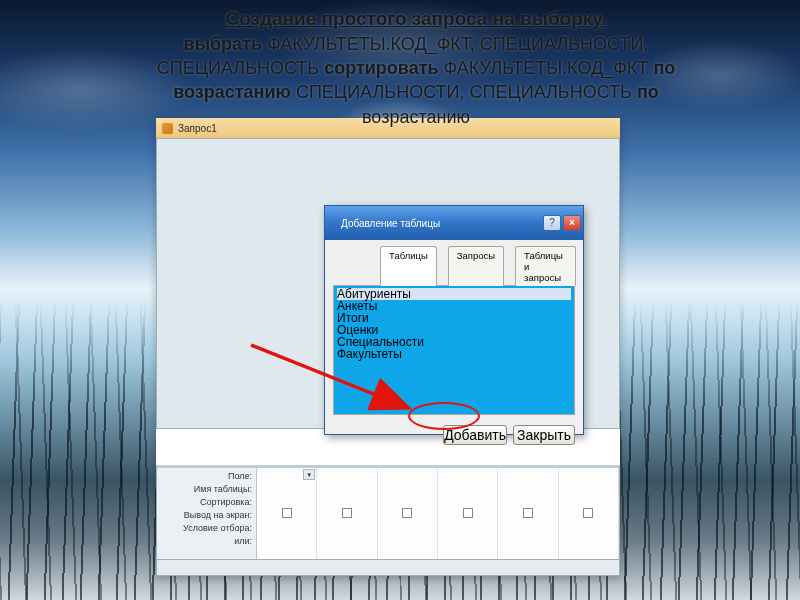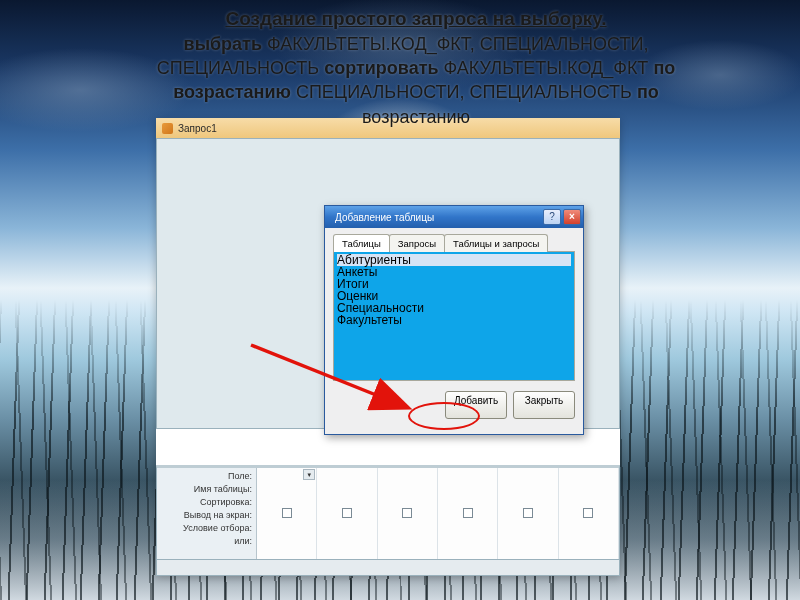--- a/index.html
+++ b/index.html
@@ -78,47 +78,47 @@
   }
   .grid-scroll { height:16px; background:#e5ebef; border:1px solid #9ab1bc; border-top:none; }
 
   .dialog {
     position: absolute; left: 324px; top: 205px; width: 260px; height: 230px;
     z-index: 30; font-size: 10px;
     border: 1px solid #2a5a9e; background: #efeff0;
     box-shadow: 2px 3px 8px rgba(0,0,0,.35);
   }
   .dlg-titlebar {
-    height: 22px;
+    height: 34px;
     background: linear-gradient(to bottom, #5ea2e8 0%, #3175c9 50%, #235fad 100%);
-    display:flex; align-items:center; padding:0 2px 0 10px; color:#fff; font-size:10px;
+    display:flex; align-items:center; padding:0 2px 0 16px; color:#fff; font-size:10px;
     justify-content: space-between;
   }
   .dlg-btns { display:flex; gap:2px; }
   .dlg-btn {
     width:18px; height:16px; background:linear-gradient(#e8eefc,#bcd3f3);
     border:1px solid #3a6aa8; border-radius:2px; font-size:10px; text-align:center;
     line-height:14px; color:#2a4a7a;
   }
   .dlg-btn.close { background:linear-gradient(#f08b7a,#d2402c); color:#fff; font-weight:bold; }
   .dlg-body { padding: 6px 8px 8px; }
-  .tabstrip { display:flex; gap:0; font-size:9.5px; margin-bottom:-1px; }
+  .tabstrip { display:flex; gap:12px; font-size:9.5px; margin-bottom:-1px;margin-left:47px; }
   .tabstrip .tab {
     padding: 3px 8px; background:#f4f4f0; border:1px solid #a8a89c;
     border-bottom:none; border-radius:3px 3px 0 0; margin-right:-1px;
   }
   .tabstrip .tab.active { background:#fff; position:relative; z-index:1; }
   .listbox {
     width:100%; height:130px; background:#0ea5e9; border:1px solid #a8a89c;
     padding:2px 3px; font-size:12px; line-height:12px; overflow:hidden;
   }
   .listbox .item.sel { background:#d6e4f5; }
   .dlg-buttons { display:flex; justify-content:flex-end; gap:6px; margin-top:10px; }
   .winbtn {
-    min-width:62px; height:28px; font-size:10px;
+    min-width:62px; height:20px; font-size:14px;
     background:linear-gradient(#fefefe,#e3e3dc); border:1px solid #8a8a7c;
     border-radius:3px; text-align:center; line-height:18px; cursor:pointer;
   }
   .add-highlight {
     position:absolute; left: 408px; top: 402px; width: 72px; height: 28px;
     border: 2px solid #e2130b; border-radius: 50%; z-index: 35;
   }
   .arrow {
     position:absolute; left: 246px; top: 335px; z-index:34;
   }

